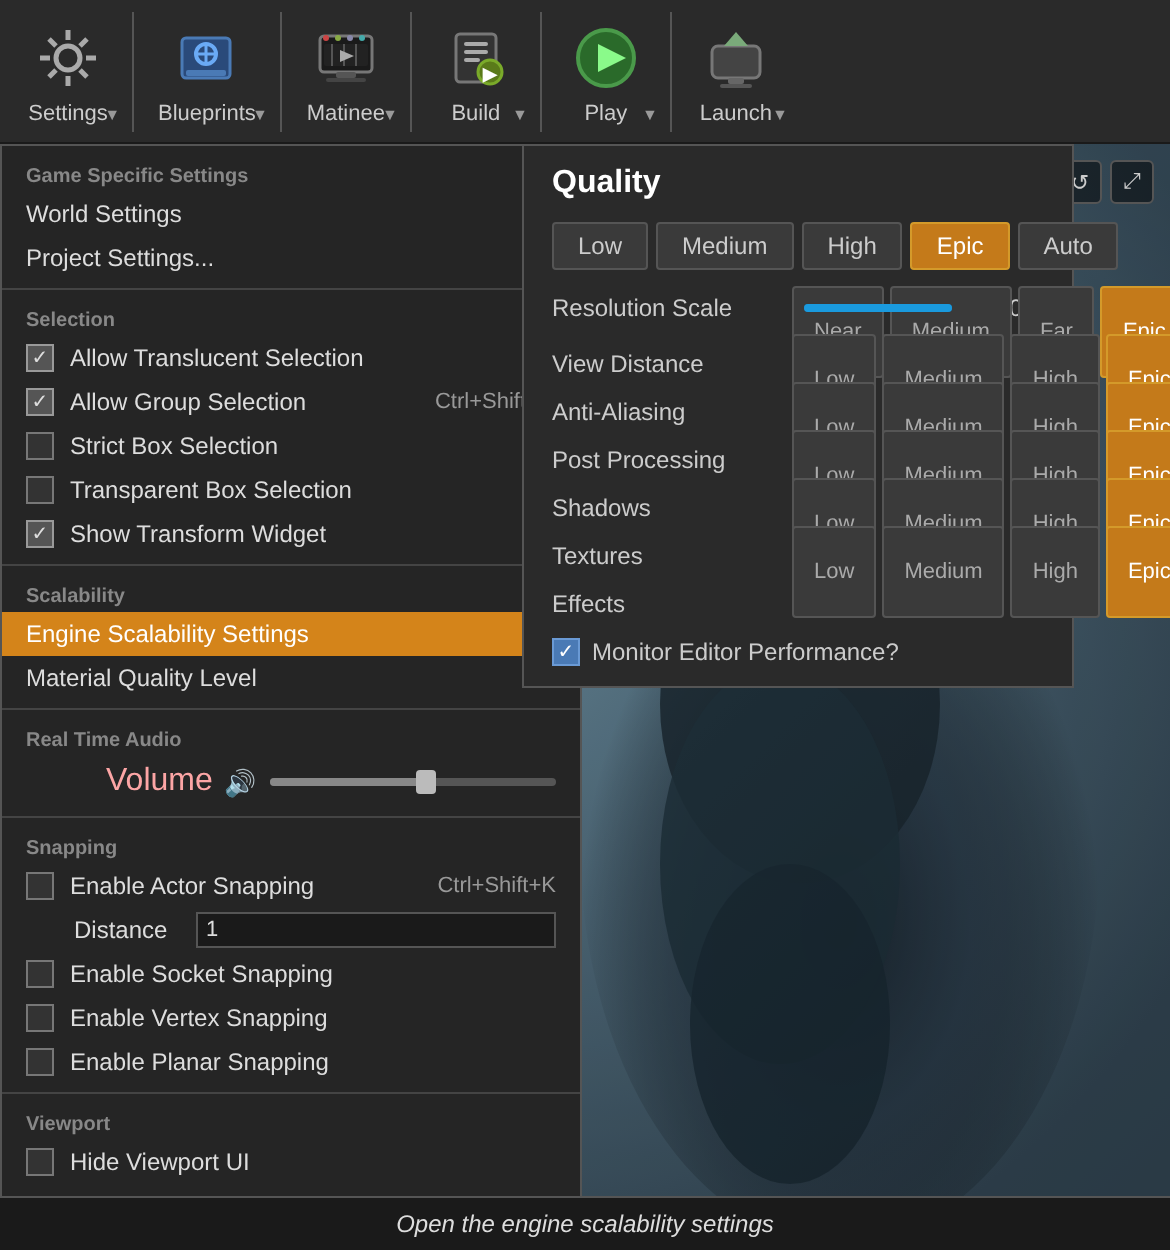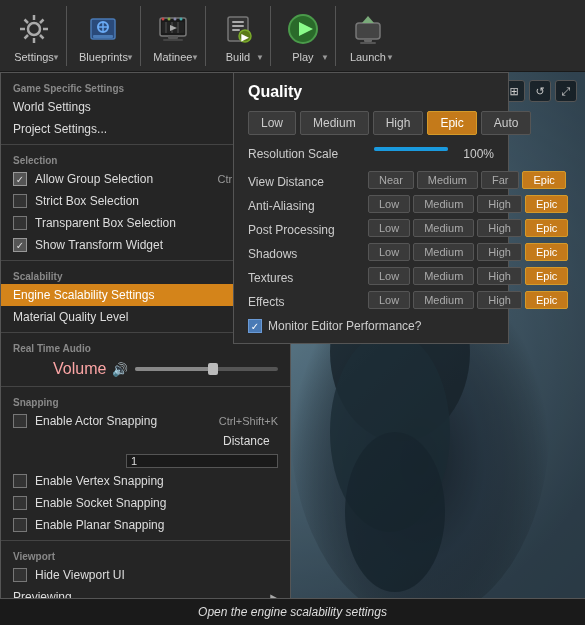--- a/index.html
+++ b/index.html
@@ -199,41 +199,40 @@
       width: 10px;
       height: 12px;
       background: #bbb;
       border-radius: 2px;
       transform: translateX(-50%);
     }
 
     
     .distance-row {
       display: flex;
-      align-items: flex-end;
+      align-items: center;
       padding: 2px 12px 2px 36px;
       gap: 6px;
-      flex-direction: column;
     }
     .distance-label { color: #ddd; font-size: 12px; min-width: 55px; }
     .distance-input {
       flex: 1;
       height: 18px;
       background: #1a1a1a;
       border: 1px solid #555;
       color: #ddd;
       font-size: 11px;
       padding: 0 4px;
     }
 
     
     .scalability-panel {
       position: absolute;
       top: 0;
-      left: 233px;
+      left: 261px;
       width: 276px;
       background: #2a2a2a;
       border: 1px solid #555;
       color: #ddd;
       z-index: 101;
       padding: 10px 14px;
     }
 
     .scalability-title {
       font-size: 16px;
@@ -259,21 +258,21 @@
     }
     .quality-btn.active-epic {
       background: #c47a1a;
       border-color: #d49a2a;
       color: #fff;
     }
 
     
     .res-scale-row {
       display: flex;
-      align-items: flex-start;
+      align-items: center;
       margin-bottom: 8px;
     }
     .res-label { font-size: 12px; color: #ccc; min-width: 120px; }
     .res-slider {
       flex: 1;
       height: 4px;
       background: #1a6a9a;
       border-radius: 2px;
       position: relative;
       margin: 0 6px;
@@ -296,21 +295,21 @@
     .scale-row-label {
       font-size: 12px;
       color: #ccc;
       min-width: 120px;
     }
     .scale-btn-group {
       display: flex;
       gap: 3px;
     }
     .scale-btn {
-      padding: 2px 10px;
+      padding: 16px 10px;
       font-size: 11px;
       border: 1px solid #555;
       background: #3a3a3a;
       color: #aaa;
       cursor: pointer;
       border-radius: 2px;
     }
     .scale-btn.epic {
       background: #c47a1a;
       border-color: #d49a2a;
@@ -512,20 +511,25 @@
     </div>
     <div class="menu-item">
       <span>Project Settings...</span>
     </div>
 
     <div class="menu-divider"></div>
 
     <div class="menu-section-header">Selection</div>
     <div class="menu-item">
       <div class="menu-checkbox checked"></div>
+      <span>Allow Translucent Selection</span>
+      <span class="shortcut">T</span>
+    </div>
+    <div class="menu-item">
+      <div class="menu-checkbox checked"></div>
       <span>Allow Group Selection</span>
       <span class="shortcut">Ctrl+Shift+G</span>
     </div>
     <div class="menu-item">
       <div class="menu-checkbox"></div>
       <span>Strict Box Selection</span>
     </div>
     <div class="menu-item">
       <div class="menu-checkbox"></div>
       <span>Transparent Box Selection</span>
@@ -566,25 +570,25 @@
       <div class="menu-checkbox"></div>
       <span>Enable Actor Snapping</span>
       <span class="shortcut">Ctrl+Shift+K</span>
     </div>
     <div class="distance-row">
       <span class="distance-label">Distance</span>
       <input class="distance-input" value="1" type="text" style="">
     </div>
     <div class="menu-item">
       <div class="menu-checkbox"></div>
+      <span>Enable Socket Snapping</span>
+    </div>
+    <div class="menu-item">
+      <div class="menu-checkbox"></div>
       <span>Enable Vertex Snapping</span>
-    </div>
-    <div class="menu-item">
-      <div class="menu-checkbox"></div>
-      <span>Enable Socket Snapping</span>
     </div>
     <div class="menu-item">
       <div class="menu-checkbox"></div>
       <span>Enable Planar Snapping</span>
     </div>
 
     <div class="menu-divider"></div>
 
     <div class="menu-section-header">Viewport</div>
     <div class="menu-item">

